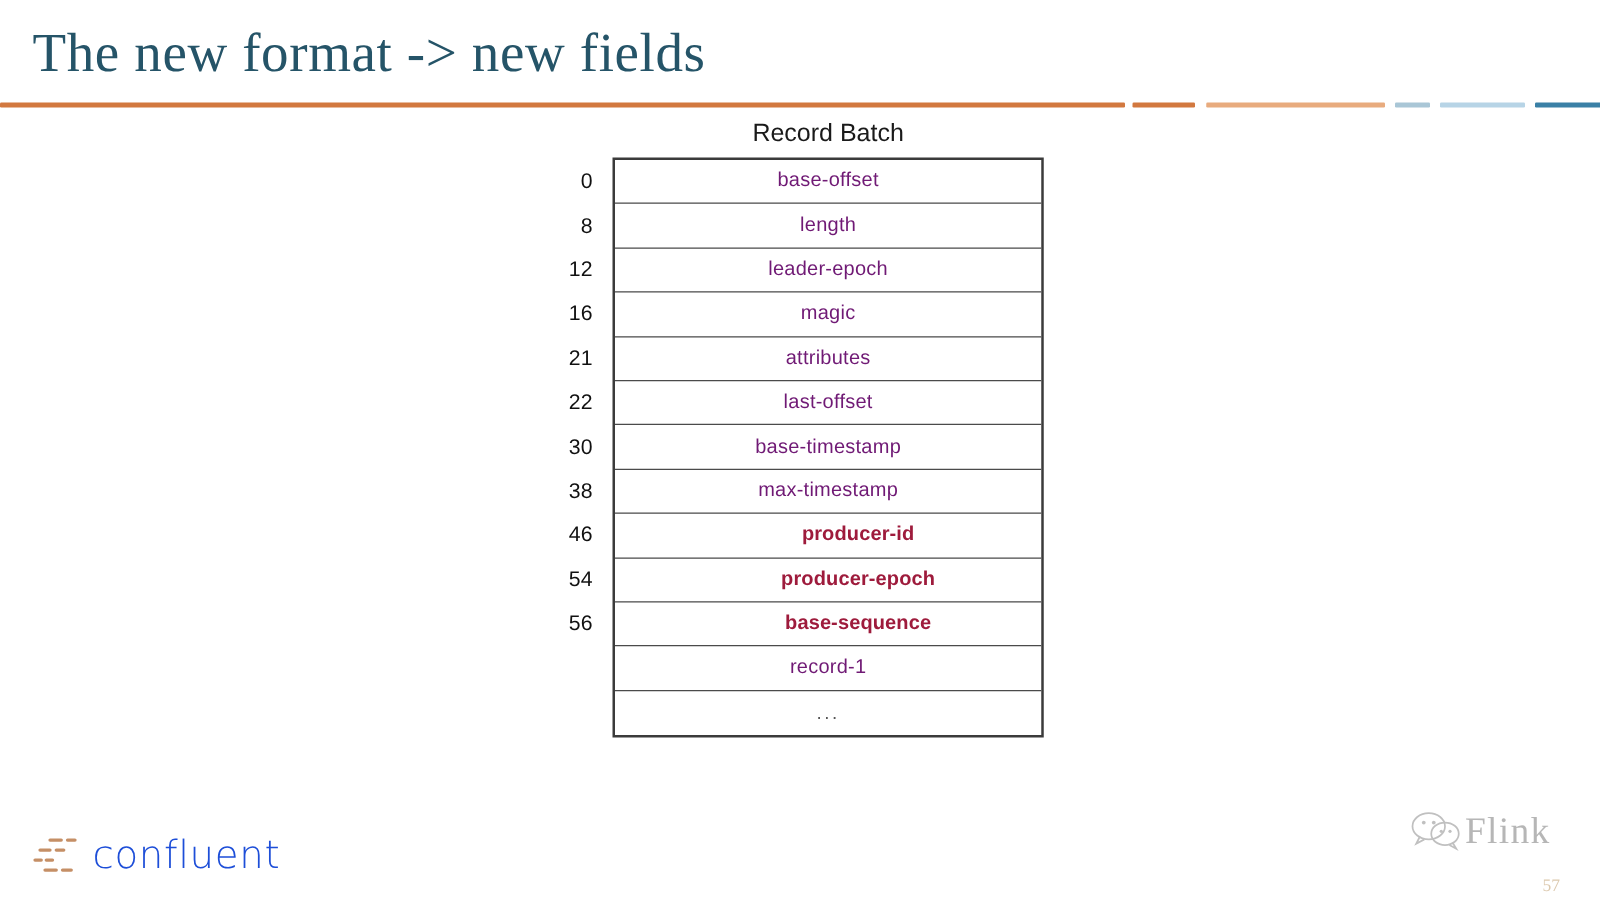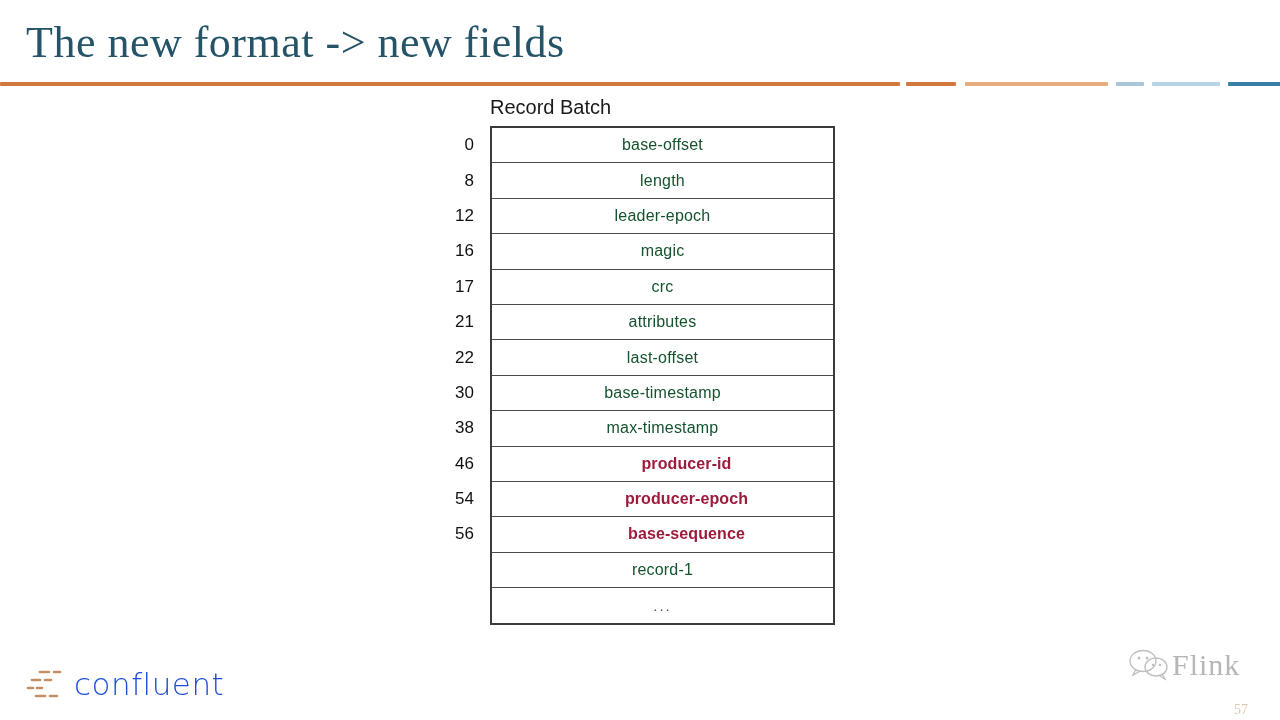--- a/index.html
+++ b/index.html
@@ -49,21 +49,21 @@
     position: absolute;
     left: 420px;
     top: 96px;
     width: 440px;
   }
   #diagram-title {
     position: absolute;
     left: 70px;
     top: 0px;
     width: 345px;
-    text-align: left;
+    text-align: center;
     font-size: 20px;
     color: #1a1a1a;
     line-height: 22px;
   }
   #record-table {
     position: absolute;
     left: 70px;
     top: 30px;
     width: 345px;
     border: 2px solid #3b3b3b;
@@ -75,21 +75,21 @@
     height: 35.4px;
     box-sizing: border-box;
     border-bottom: 1px solid #4a4a4a;
     display: flex;
     align-items: center;
     justify-content: center;
   }
   .row:last-child { border-bottom: none; }
   .row .field-label {
     font-size: 16px;
-    color: #14532d;
+    color: #701a75;
     letter-spacing: 0.2px;
   }
   .row.highlight .field-label {
     color: #9e1b3c;
     font-weight: bold;
     font-size: 16px;
     letter-spacing: 0.1px;
     padding-left: 48px;
   }
   .row .field-label.ellipsis {
@@ -183,24 +183,20 @@
         <div class="offset">8</div>
         <div class="field-label">length</div>
       </div>
       <div class="row">
         <div class="offset">12</div>
         <div class="field-label">leader-epoch</div>
       </div>
       <div class="row">
         <div class="offset">16</div>
         <div class="field-label">magic</div>
-      </div>
-      <div class="row">
-        <div class="offset">17</div>
-        <div class="field-label">crc</div>
       </div>
       <div class="row">
         <div class="offset">21</div>
         <div class="field-label">attributes</div>
       </div>
       <div class="row">
         <div class="offset">22</div>
         <div class="field-label">last-offset</div>
       </div>
       <div class="row">

